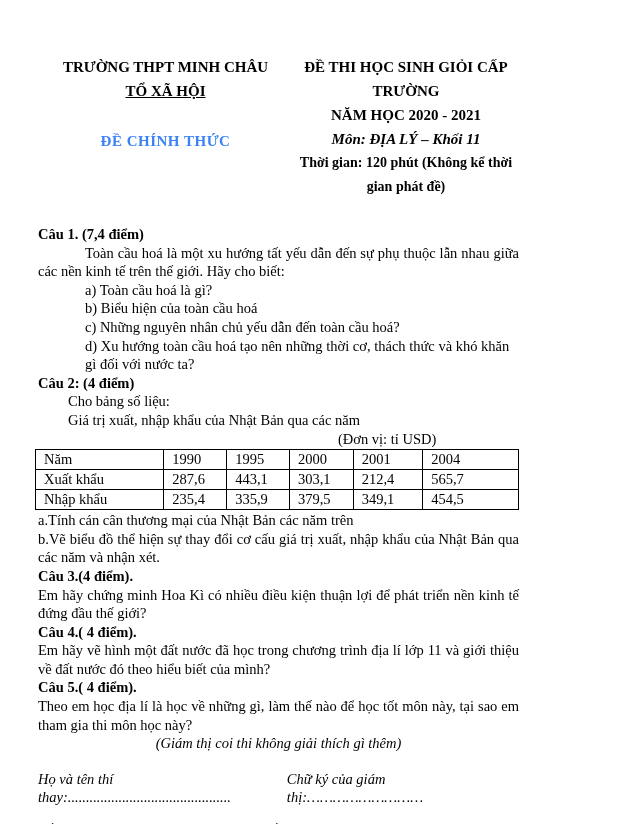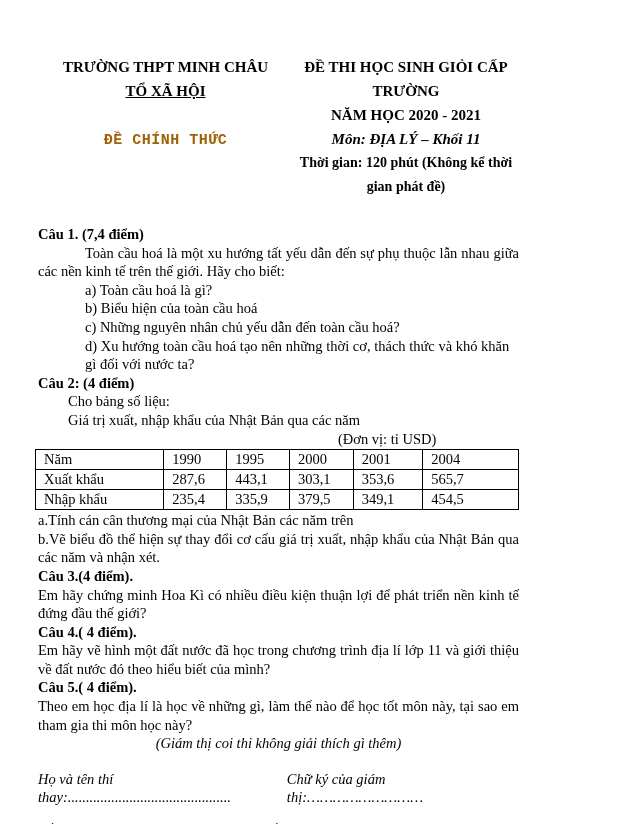--- a/index.html
+++ b/index.html
@@ -94,21 +94,21 @@
 </style>
 </head>
 <body>
 
 <div class="page">
 
   <div class="header">
     <div class="header-left">
       <div>TRƯỜNG THPT MINH CHÂU</div>
       <div class="dept">TỔ XÃ HỘI</div>
-      <div class="official" style="color: #a16207; font-family: Liberation Mono, monospace;">ĐỀ CHÍNH THỨC</div>
+      <div class="official" style="color: #3b82f6;">ĐỀ CHÍNH THỨC</div>
     </div>
     <div class="header-right">
       <div>ĐỀ THI HỌC SINH GIỎI CẤP TRƯỜNG</div>
       <div>NĂM HỌC 2020 - 2021</div>
       <div class="subject-line">Môn: ĐỊA LÝ  – Khối 11</div>
       <div class="duration-line">Thời gian: 120 phút (Không kể thời gian phát đề)</div>
     </div>
   </div>
 
   <div class="doc-body">
@@ -135,21 +135,21 @@
           <td class="col-y1">1995</td>
           <td class="col-y2">2000</td>
           <td class="col-y3">2001</td>
           <td class="col-y4">2004</td>
         </tr>
         <tr>
           <td>Xuất khẩu</td>
           <td>287,6</td>
           <td>443,1</td>
           <td>303,1</td>
-          <td>353,6</td>
+          <td>212,4</td>
           <td>565,7</td>
         </tr>
         <tr>
           <td>Nhập khẩu</td>
           <td>235,4</td>
           <td>335,9</td>
           <td>379,5</td>
           <td>349,1</td>
           <td>454,5</td>
         </tr>

